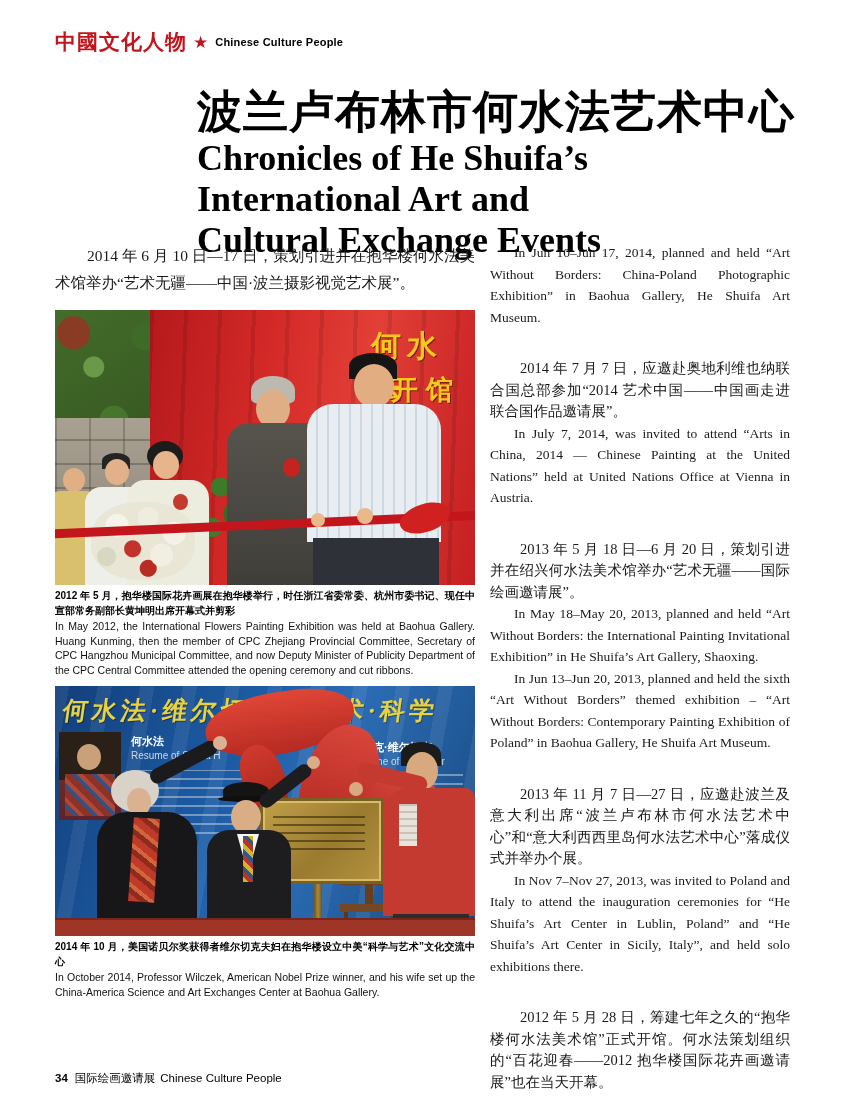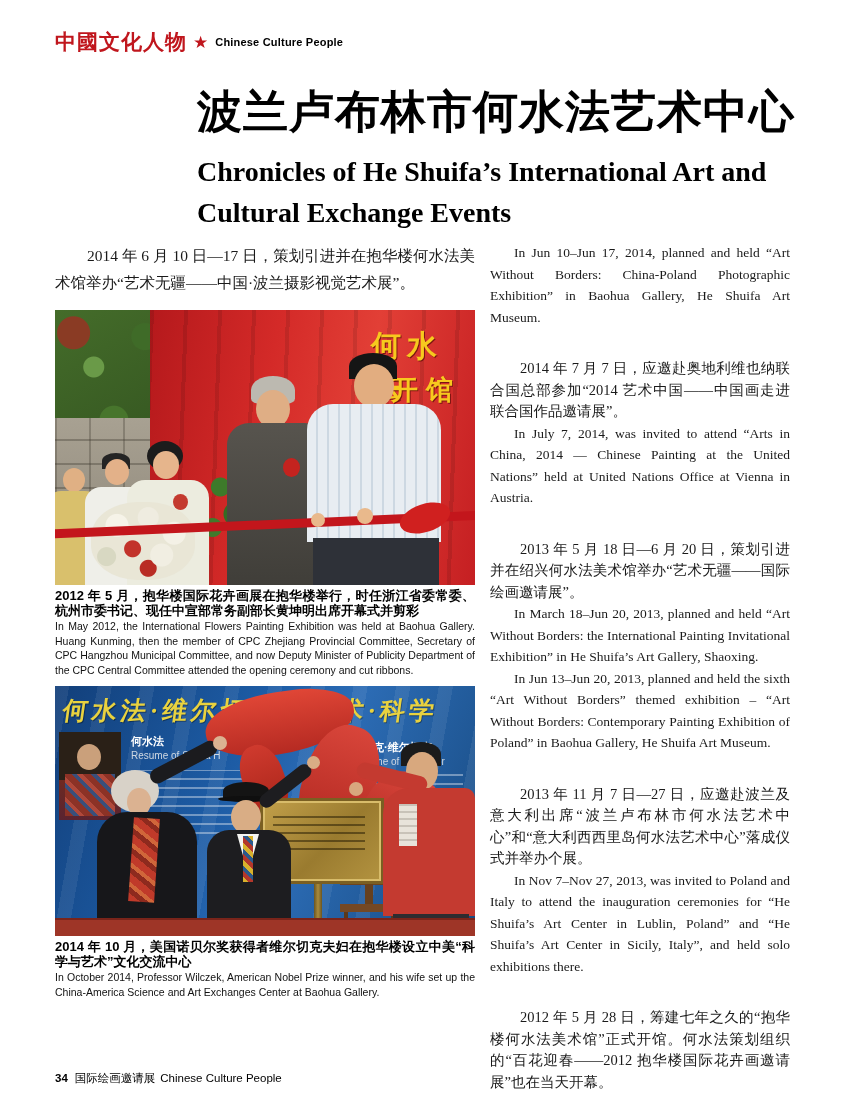--- a/index.html
+++ b/index.html
@@ -9,39 +9,39 @@
 
   
   .hdr{position:absolute;left:55px;top:28px;display:flex;align-items:center;}
   .logo-cn{color:#c0161d;font-weight:bold;font-size:21px;letter-spacing:1px;font-family:"Liberation Serif",serif;}
   .logo-star{color:#c0161d;font-size:17px;margin:0 7px 0 6px;}
   .logo-en{color:#000;font-weight:bold;font-size:11px;font-family:"Liberation Sans","DejaVu Sans",sans-serif;letter-spacing:.2px;}
 
   
   .title-block{position:absolute;left:197px;top:86px;width:600px;}
   .title-cn{font-size:45px;font-weight:bold;letter-spacing:1px;line-height:52px;margin:0;color:#000;}
-  .title-en{font-size:28px;font-weight:bold;line-height:41px;margin-top:13px;color:#000;}
+  .title-en{font-size:36px;font-weight:bold;line-height:41px;margin-top:0;color:#000;}
 
   
   .cols{position:absolute;left:55px;top:242px;width:735px;display:flex;gap:15px;}
   .col-left{width:420px;flex:none;}
   .col-right{flex:1;min-width:0;}
 
   .rp{margin:0;text-align:justify;color:#1a1a1a;}
   .rp.en{font-size:13.5px;line-height:21.5px;text-indent:24px;}
   .rp.cn{font-size:14.5px;line-height:21.5px;text-indent:30px;}
   .rp.gap{margin-top:30px;}
   .intro{margin:0;text-align:justify;font-size:15.5px;line-height:27px;text-indent:32px;color:#1a1a1a;}
 
   .photo{position:relative;width:420px;overflow:hidden;background:#888;}
   .photo1{height:275px;margin-top:14px;}
   .photo2{height:250px;margin-top:9px;}
 
   .caption{margin-top:4px;font-family:"Liberation Sans","DejaVu Sans",sans-serif;}
-  .cap-cn{font-weight:bold;font-size:13px;line-height:14.5px;text-align:justify;color:#000;}
+  .cap-cn{font-weight:bold;font-size:10px;line-height:14.5px;text-align:justify;color:#000;}
   .cap-en{font-size:10.5px;line-height:14.5px;text-align:justify;color:#111;margin-top:1px;}
 
   
   .p1-bannertxt{font-weight:bold;color:#f7c91e;text-shadow:1px 1px 0 #7a1511;font-family:"Liberation Sans",sans-serif;}
 
   
   .p2-script{font-weight:bold;color:#e9d23f;transform:skewX(-8deg);letter-spacing:4px;font-size:25px;
              font-family:"Liberation Serif",serif;white-space:nowrap;text-shadow:1px 1px 0 rgba(0,0,0,.35);}
   .p2-lbl{font-family:"Liberation Sans",sans-serif;white-space:nowrap;}
 
@@ -213,21 +213,21 @@
         <div class="cap-cn">2014 年 10 月，美国诺贝尔奖获得者维尔切克夫妇在抱华楼设立中美“科学与艺术”文化交流中心</div>
         <div class="cap-en">In October 2014, Professor Wilczek, American Nobel Prize winner, and his wife set up the China-America Science and Art Exchanges Center at Baohua Gallery.</div>
       </div>
     </div>
 
     <div class="col-right">
       <p class="rp en">In Jun 10–Jun 17, 2014, planned and held “Art Without Borders: China-Poland Photographic Exhibition” in Baohua Gallery, He Shuifa Art Museum.</p>
       <p class="rp cn gap">2014 年 7 月 7 日，应邀赴奥地利维也纳联合国总部参加“2014 艺术中国——中国画走进联合国作品邀请展”。</p>
       <p class="rp en">In July 7, 2014, was invited to attend “Arts in China, 2014 — Chinese Painting at the United Nations” held at United Nations Office at Vienna in Austria.</p>
       <p class="rp cn gap">2013 年 5 月 18 日—6 月 20 日，策划引进并在绍兴何水法美术馆举办“艺术无疆——国际绘画邀请展”。</p>
-      <p class="rp en">In March 18–Jun 20, 2013, planned and held “Art Without Borders: the International Painting Invitational Exhibition” in He Shuifa’s Art Gallery, Shaoxing.</p>
+      <p class="rp en">In May 18–May 20, 2013, planned and held “Art Without Borders: the International Painting Invitational Exhibition” in He Shuifa’s Art Gallery, Shaoxing.</p>
       <p class="rp en">In Jun 13–Jun 20, 2013, planned and held the sixth “Art Without Borders” themed exhibition – “Art Without Borders: Contemporary Painting Exhibition of Poland” in Baohua Gallery, He Shuifa Art Museum.</p>
       <p class="rp cn gap">2013 年 11 月 7 日—27 日，应邀赴波兰及意大利出席“波兰卢布林市何水法艺术中心”和“意大利西西里岛何水法艺术中心”落成仪式并举办个展。</p>
       <p class="rp en">In Nov 7–Nov 27, 2013, was invited to Poland and Italy to attend the inauguration ceremonies for “He Shuifa’s Art Center in Lublin, Poland” and “He Shuifa’s Art Center in Sicily, Italy”, and held solo exhibitions there.</p>
       <p class="rp cn gap">2012 年 5 月 28 日，筹建七年之久的“抱华楼何水法美术馆”正式开馆。何水法策划组织的“百花迎春——2012 抱华楼国际花卉画邀请展”也在当天开幕。</p>
 
     </div>
   </div>
 
   <div class="ftr">
     <b>34</b><span>国际绘画邀请展</span><span class="en">Chinese Culture People</span>

